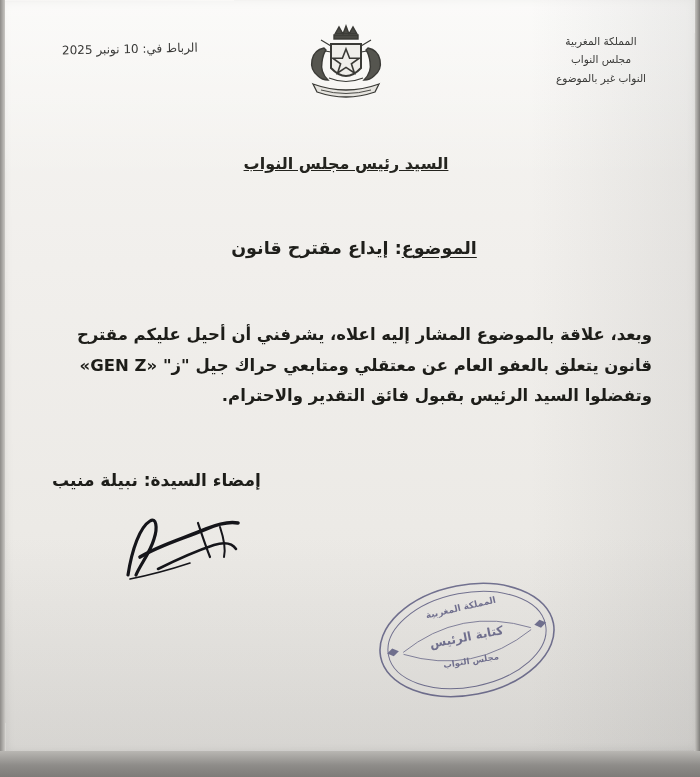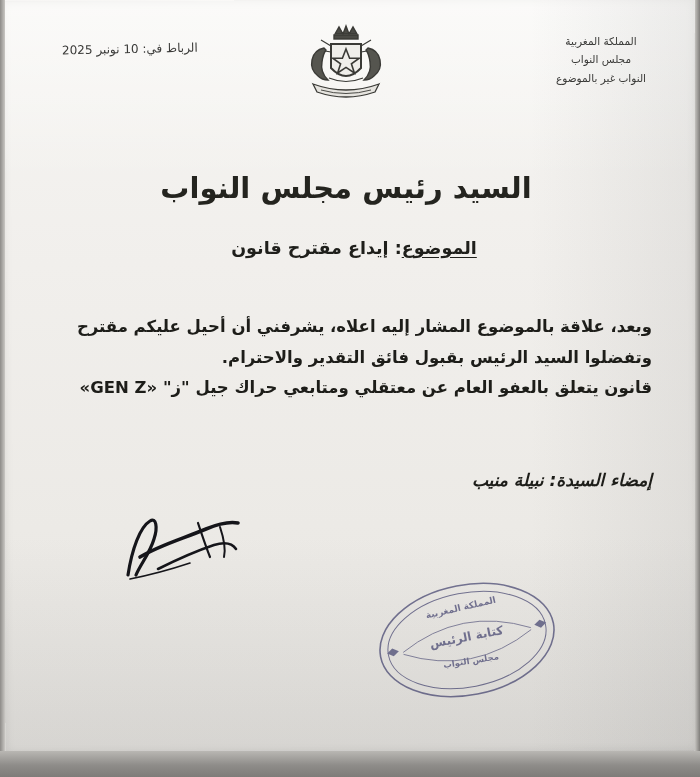--- a/index.html
+++ b/index.html
@@ -105,55 +105,54 @@
 
   
   .to-block {
     position: absolute;
     top: 150px; left: 0; width: 692px;
     text-align: center;
     color: #24241f;
     font-weight: bold;
   }
   .to-line1 { font-size: 19px; line-height: 1.5; }
-  .to-line2 { font-size: 29px; line-height: 1.55; margin-top: 16px; }
+  .to-line2 { font-size: 16px; line-height: 1.55; margin-top: 2px; text-decoration: underline; }
 
   .subject {
     position: absolute;
     top: 238px; right: 0; width: 692px;
     text-align: center;
     padding-right: 0;
     color: #1f1f1b;
     font-size: 17.5px;
     font-weight: bold;
   }
   .subject .u { text-decoration: underline; text-underline-offset: 3px; }
 
   .para {
     position: absolute;
-    top: 312px;
+    top: 320px;
     right: 48px;
     width: 600px;
     color: #1d1d19;
     font-size: 16.5px;
     line-height: 1.85;
     font-weight: bold;
   }
   .para .ltr { direction: ltr; unicode-bidi: isolate; }
 
   .signature-label {
     position: absolute;
     top: 470px;
     right: 48px;
     width: 600px;
-    text-align: right;
+    text-align: left;
     color: #1d1d19;
     font-size: 17px;
     font-weight: bold;
-    font-style: italic;
   }
 
   
   .sig-mark {
     position: absolute;
     left: 110px;
     top: 505px;
     width: 160px;
     height: 85px;
   }
@@ -228,24 +227,24 @@
   <div class="to-block">
     <div class="to-line2">السيد رئيس مجلس النواب</div>
   </div>
 
   <div class="subject">
     <span class="u">الموضوع</span><span>: </span><span>إيداع مقترح قانون</span>
   </div>
 
   <div class="para">
     <div>وبعد، علاقة بالموضوع المشار إليه اعلاه، يشرفني أن أحيل عليكم مقترح</div>
-    <div>وتفضلوا السيد الرئيس بقبول فائق التقدير والاحترام.</div>
     <div>
       <span>قانون يتعلق بالعفو العام عن معتقلي ومتابعي حراك جيل "ز" «</span><span class="ltr">GEN Z</span><span>»</span>
     </div>
+    <div>وتفضلوا السيد الرئيس بقبول فائق التقدير والاحترام.</div>
   </div>
 
   <div class="signature-label">إمضاء السيدة: نبيلة منيب</div>
 
   <div class="sig-mark">
     <svg viewBox="0 0 160 85" width="160" height="85" aria-hidden="true">
       <g fill="none" stroke="#15151a" stroke-linecap="round" stroke-linejoin="round">
         <path d="M18 70 C22 44, 30 22, 40 16 C46 12, 48 22, 44 34 C40 48, 30 60, 26 70" stroke-width="3.2"></path>
         <path d="M30 52 C50 40, 72 34, 96 24 C108 19, 118 16, 128 18" stroke-width="3.6"></path>
         <path d="M48 64 C64 56, 86 46, 104 40 C114 37, 122 38, 126 44" stroke-width="2.6"></path>

